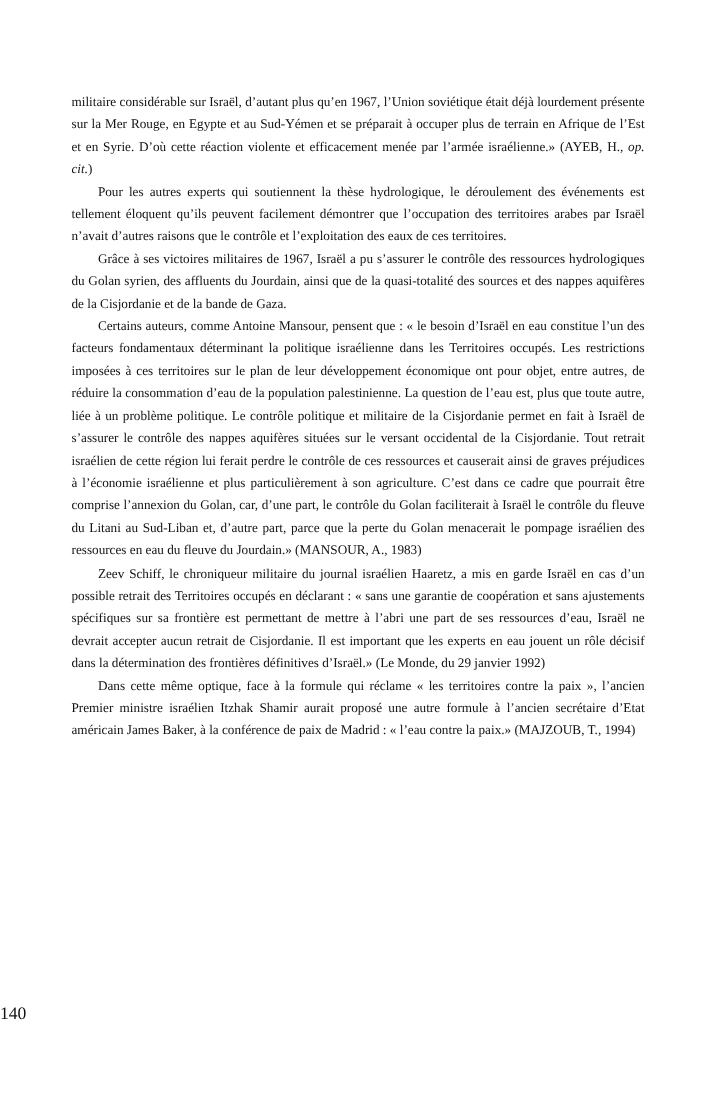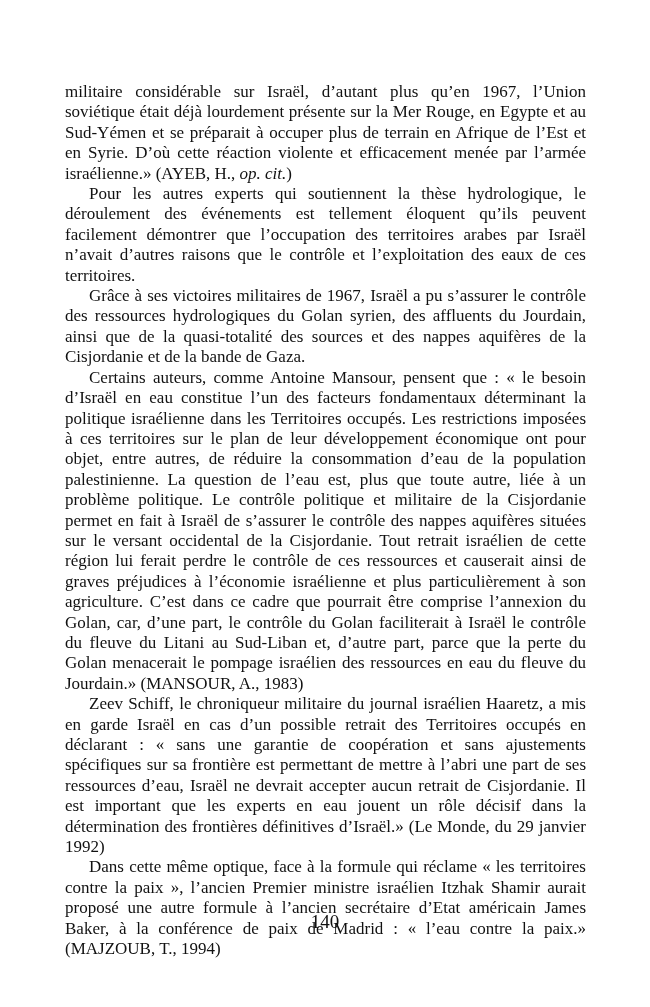--- a/index.html
+++ b/index.html
@@ -26,42 +26,42 @@
   }
   .text-block {
     position: absolute;
     left: 65px;
     top: 82px;
     width: 521px;
   }
   .para {
     margin: 0;
     padding: 0;
-    font-size: 17px;
+    font-size: 12px;
     line-height: 20.4px;
     text-align: justify;
     text-justify: inter-word;
     text-indent: 24px;
     color: #111111;
     -webkit-font-smoothing: antialiased;
   }
   .para.no-indent {
     text-indent: 0;
   }
   .para em,
   .para .italic {
     font-style: italic;
   }
   .page-number {
     position: absolute;
     left: 0;
     top: 912px;
     width: 650px;
-    text-align: center;
-    font-size: 19px;
+    text-align: left;
+    font-size: 16px;
     line-height: 20.4px;
     color: #111111;
     font-family: "Liberation Serif", "DejaVu Serif", serif;
   }
 </style>
 </head>
 <body>
 
 <div class="page">
 

